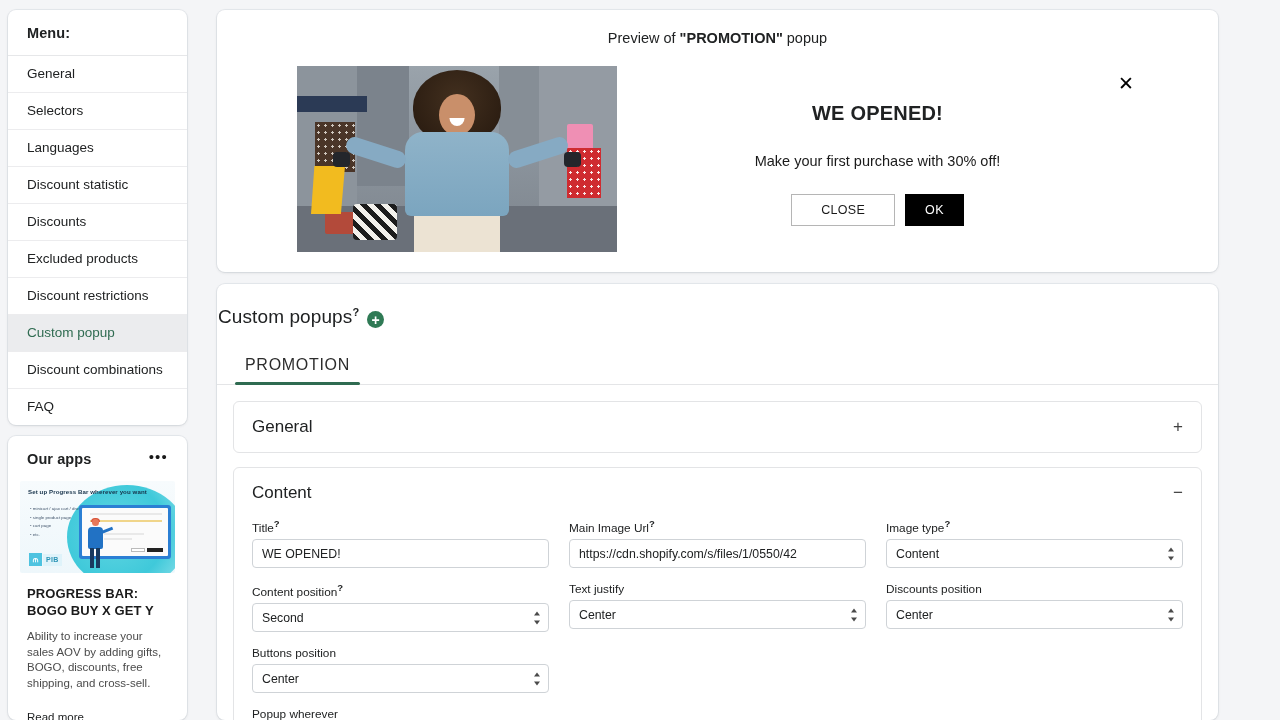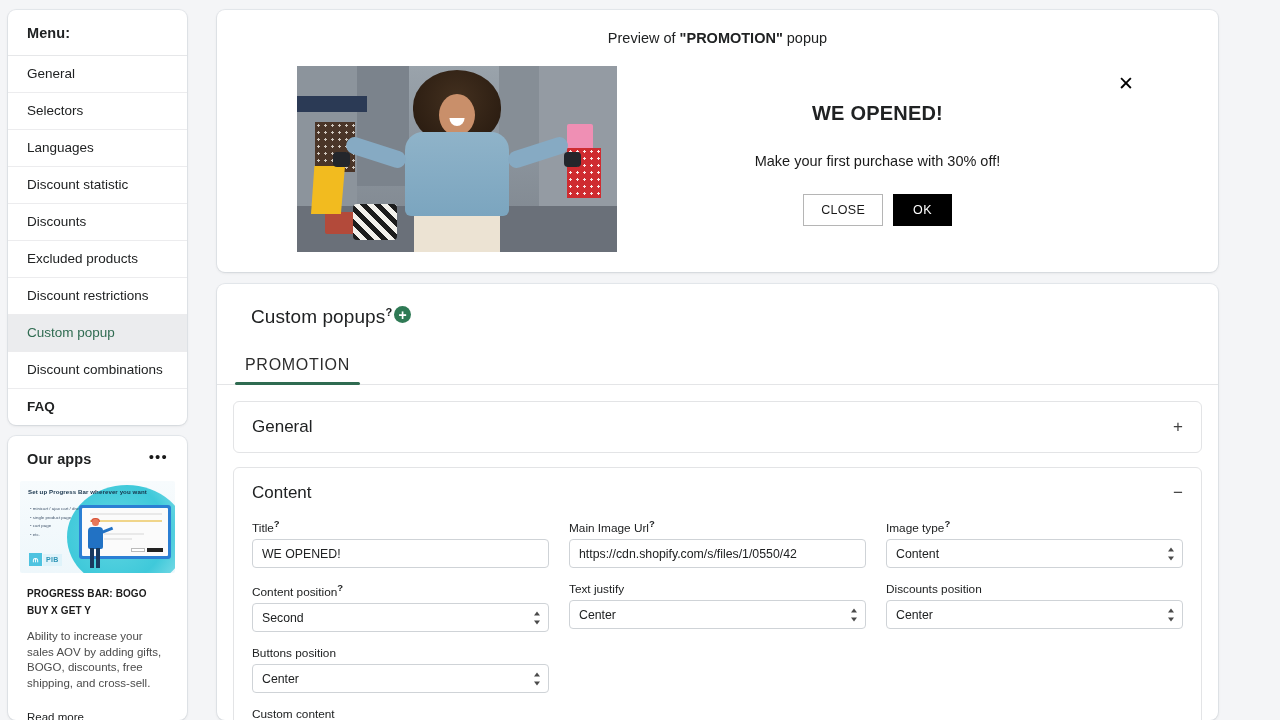--- a/index.html
+++ b/index.html
@@ -35,21 +35,21 @@
   .menu-item {
     position: relative;
     font-size: 13.5px;
     color: #202223;
     padding: 10px 0 10px 19px;
     border-bottom: 1px solid #ececee;
     cursor: pointer;
     line-height: 16px;
     white-space: nowrap;
   }
-  .menu-item:last-child { border-bottom: none; font-weight: bold; }
+  .menu-item:last-child { border-bottom: none; }
   .menu-item.active {
     background: #ebecee;
     color: #2f6b51;
   }
   .menu-item.active::before {
     content: ""; position: absolute; left: -8px; top: 0; bottom: 0;
     width: 3px; background: #2f6b51;
   }
 
   .apps-card { padding: 0 0 6px 0; overflow: hidden; flex: 1; }
@@ -113,21 +113,21 @@
     display:flex; align-items:center; justify-content:center;
     color:#fff; font-size:8px; font-weight:700;
   }
   .promo .pib .txt {
     background: #dff3fa; color: #2a93b5; font-size: 7px; font-weight: 700;
     padding: 2.5px 3px; letter-spacing: .3px;
   }
 
   .apps-body { padding: 12px 19px 0 19px; }
   .apps-app-name {
-    font-size: 10px; font-weight: 700; line-height: 17px;
+    font-size: 13px; font-weight: 700; line-height: 17px;
     letter-spacing: .1px; color: #1b1b1b;
   }
   .apps-desc {
     font-size: 11.5px; color: #4b4b4b; line-height: 15.5px;
     margin-top: 10px;
   }
   .apps-link {
     font-size: 11.5px; color: #202223; margin-top: 20px; cursor: pointer;
   }
 
@@ -205,33 +205,33 @@
     font-size: 19px; line-height: 1; cursor: pointer; color: #000;
     font-weight: 400;
   }
   .popup-h {
     margin-top: 36px; font-size: 20px; font-weight: 700; letter-spacing: .2px;
   }
   .popup-sub { margin-top: 28px; font-size: 14.5px; color: #1a1a1a; }
   .popup-btns { margin-top: 25px; display: flex; gap: 10px; justify-content: center; }
   .btn-close {
     background: #fff; border: 1px solid #b5b5b5; color: #1a1a1a;
-    font-size: 12.5px; padding: 8px 17px; cursor: pointer;
+    font-size: 12.5px; padding: 8px 29px; cursor: pointer;
     font-family: "Liberation Sans", sans-serif; letter-spacing:.3px;
   }
   .btn-ok {
     background: #000; border: 1px solid #000; color: #fff;
     font-size: 12.5px; padding: 8px 19px; cursor: pointer;
     font-family: "Liberation Sans", sans-serif; letter-spacing:.3px;
   }
 
   
   .settings-card { flex: 1; padding: 22px 0 0 0; display: flex; flex-direction: column; min-height: 0; }
   .settings-head {
-    display: flex; align-items: flex-start; padding: 0 18px 0 34px;
+    display: flex; align-items: flex-end; gap: 6px; padding: 0 18px 0 1px;
   }
   .settings-h {
     font-size: 19px; font-weight: 400; color: #202223; letter-spacing: .1px;
   }
   .qmark { font-size: 11px; font-weight: 700; vertical-align: super; cursor: pointer; }
   .qmark-sm { font-size: 9.5px; font-weight: 700; vertical-align: super; cursor: pointer; }
   .add-btn {
     width: 17px; height: 17px; border-radius: 50%; background: #2f7a55;
     color: #fff; display: inline-flex; align-items: center; justify-content: center;
     font-size: 14px; line-height: 1; cursor: pointer; margin-left: 2px; font-weight:700;
@@ -508,21 +508,21 @@
                       <i class="dn"></i>
                     </span>
                 </div>
               </div>
               <div class="field"></div>
               <div class="field"></div>
             </div>
 
             <div class="row">
               <div class="field">
-                <label class="flabel">Custom content</label>
+                <label class="flabel">Popup wherever</label>
                 <textarea class="ta" style="">Make your first purchase with 30% off!</textarea>
               </div>
             </div>
 
           </div>
         </div>
 
       </div>
     </div>
 

